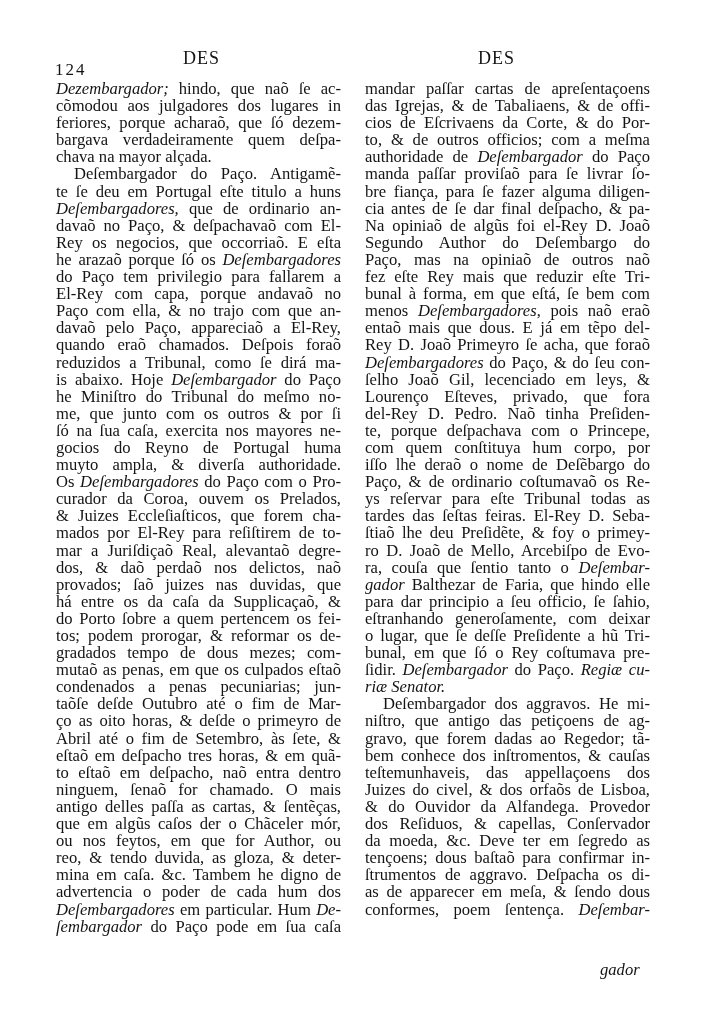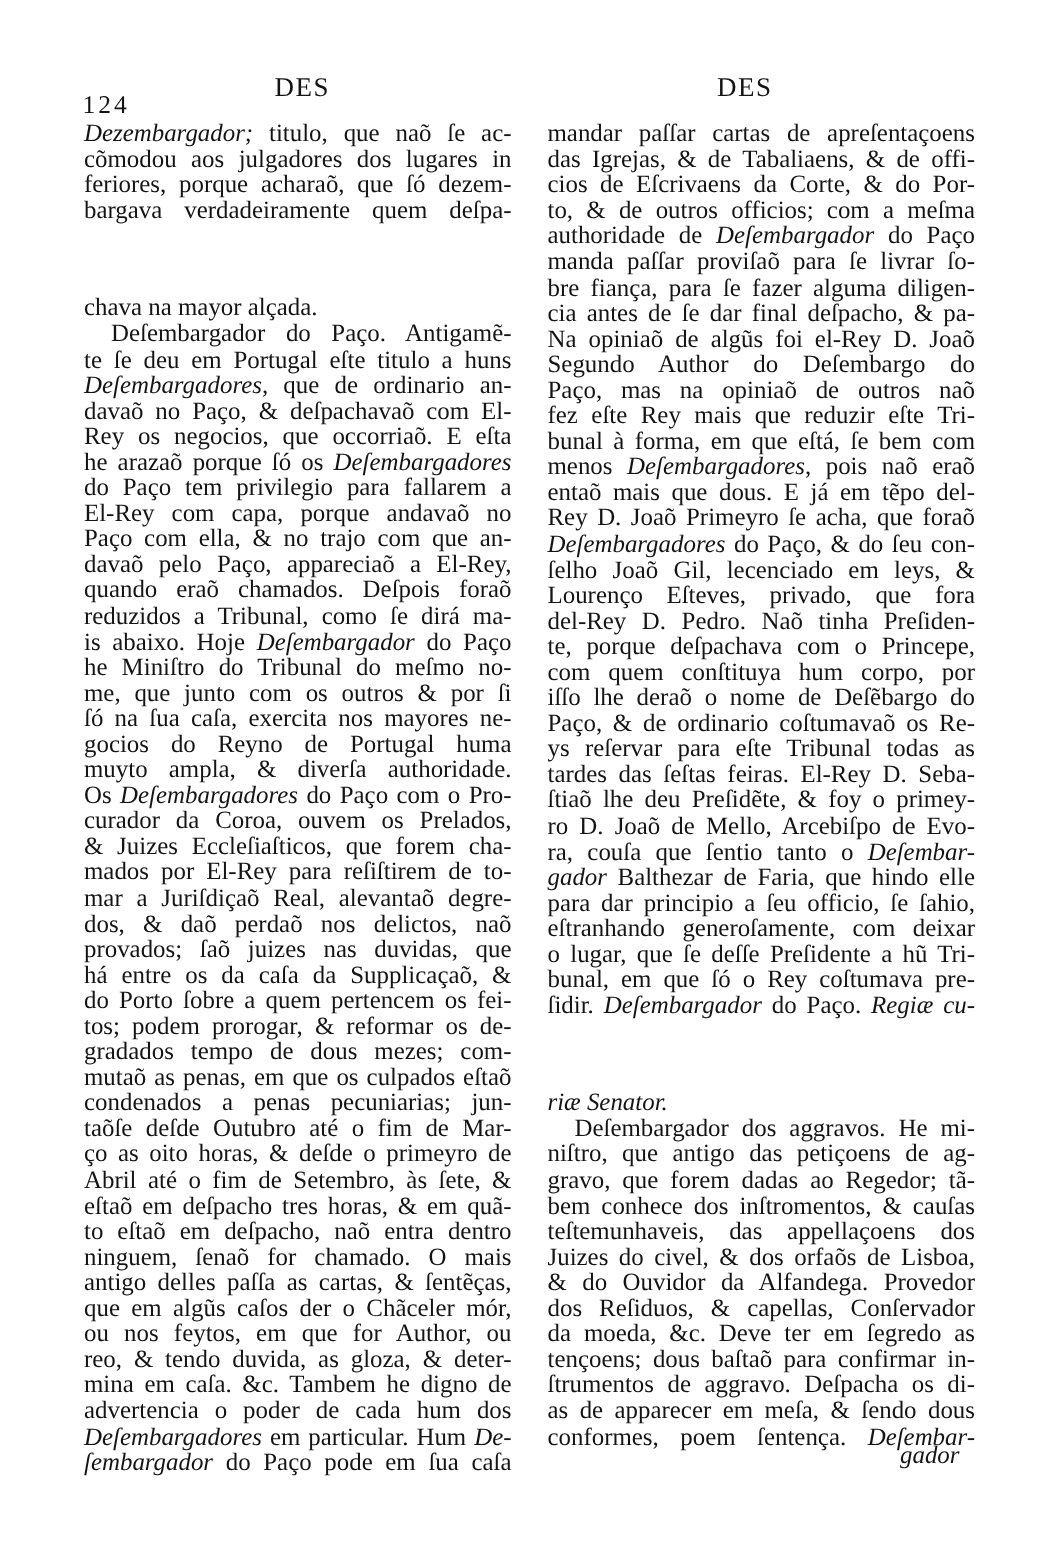--- a/index.html
+++ b/index.html
@@ -7,35 +7,35 @@
          font-family: "Liberation Serif", "DejaVu Serif", serif; color: #141414; }
   .page { position: absolute; left: 0; top: 0; width: 709px; height: 1032px; text-decoration: underline; }
   .folio { position: absolute; left: 55px; top: 60px; font-size: 17px; letter-spacing: 2px; }
   .running-head { position: absolute; font-size: 18px; letter-spacing: 1px; top: 48px; }
   .rh-left { left: 183px; }
   .rh-right { left: 478px; }
   .column { position: absolute; top: 80px; width: 285px; font-size: 16.6px; line-height: 17.1px; }
   .col-left { left: 56px; }
   .col-right { left: 365px; }
   .line { display: block; white-space: nowrap; text-align: justify; text-align-last: justify; height: 17.1px; overflow: visible; }
-  .line.last { text-align-last: left; margin-top: 48px; }
+  .line.last { text-align-last: left; }
   .line.indent { padding-left: 18px; }
   .i { font-style: italic; }
   .catchword { position: absolute; left: 600px; top: 960px; font-size: 16.6px; font-style: italic; }
 </style>
 </head>
 <body>
 
 <div class="page">
   <div class="folio">124</div>
   <div class="running-head rh-left">DES</div>
   <div class="running-head rh-right">DES</div>
 
   <div class="column col-left" id="col-left">
-      <span class="line"><span class="i">Dezembargador;</span><span> titulo, que naõ ſe ac-</span></span>
+      <span class="line"><span class="i">Dezembargador;</span><span> hindo, que naõ ſe ac-</span></span>
       <span class="line"><span>cõmodou aos julgadores dos lugares in</span></span>
       <span class="line"><span>feriores, porque acharaõ, que ſó dezem-</span></span>
       <span class="line"><span>bargava verdadeiramente quem deſpa-</span></span>
       <span class="line last"><span>chava na mayor alçada.</span></span>
       <span class="line indent"><span>Deſembargador do Paço. Antigamẽ-</span></span>
       <span class="line"><span>te ſe deu em Portugal eſte titulo a huns</span></span>
       <span class="line"><span class="i">Deſembargadores,</span><span> que de ordinario an-</span></span>
       <span class="line"><span>davaõ no Paço, &amp; deſpachavaõ com El-</span></span>
       <span class="line"><span>Rey os negocios, que occorriaõ. E eſta</span></span>
       <span class="line"><span>he arazaõ porque ſó os </span><span class="i">Deſembargadores</span></span>

